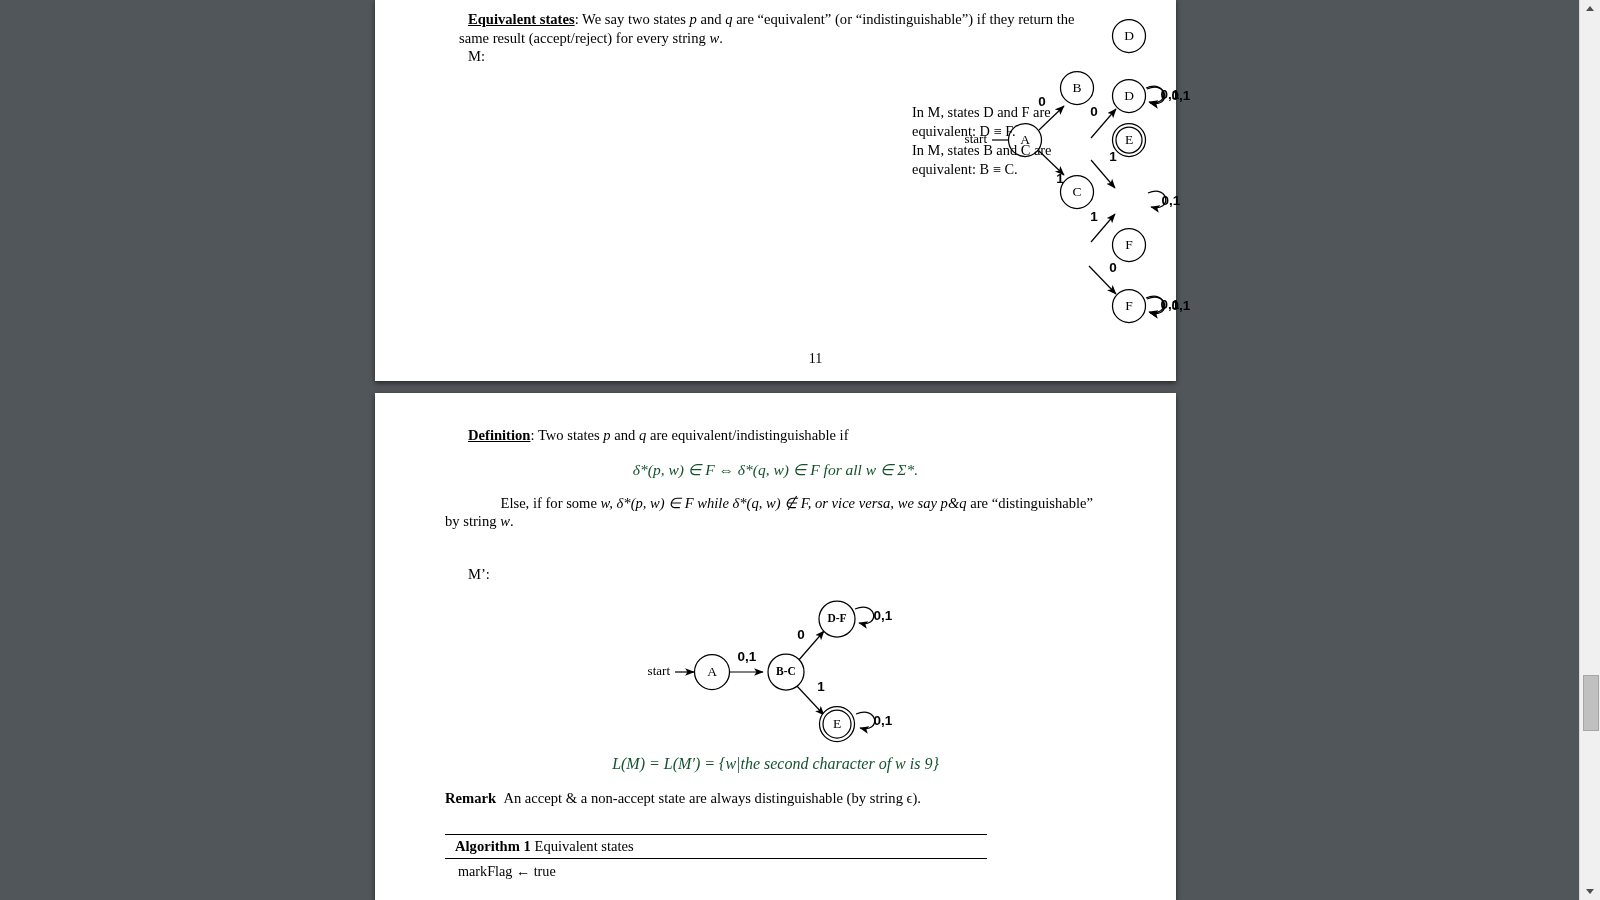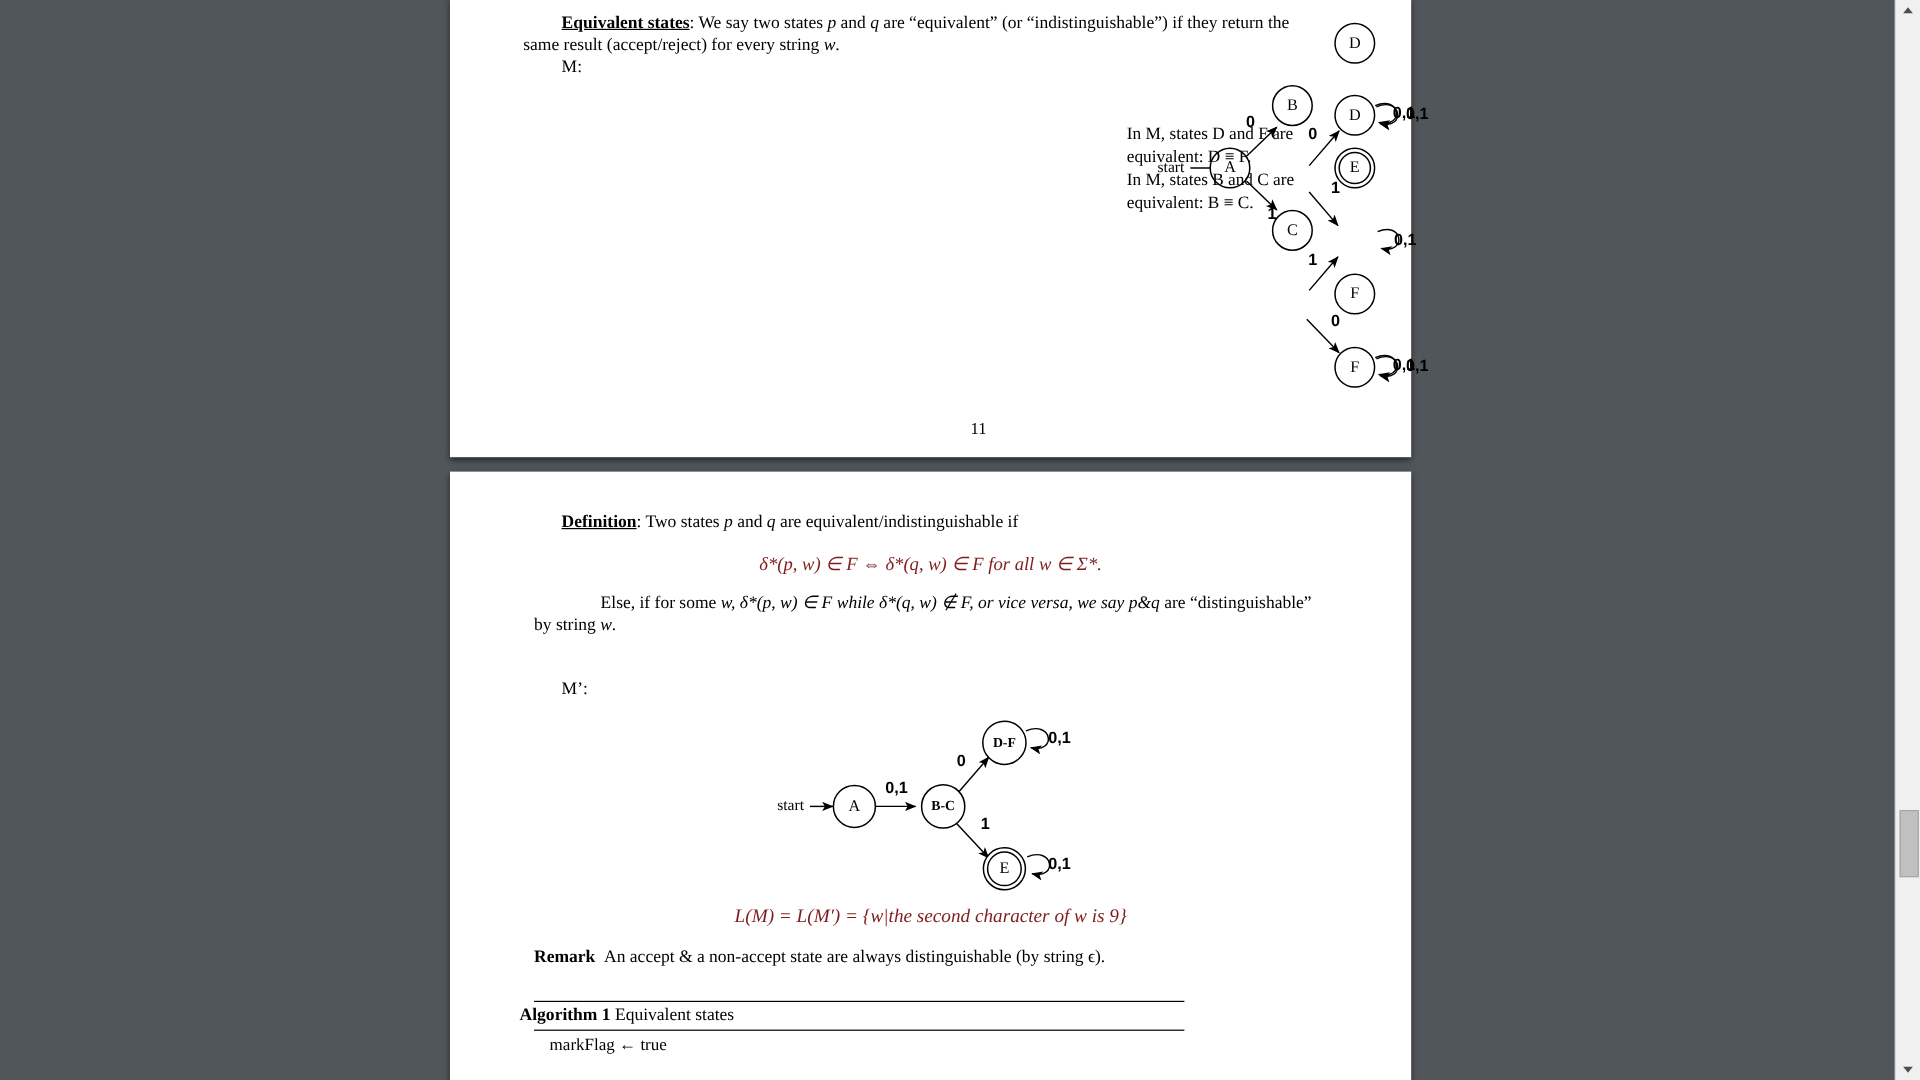--- a/index.html
+++ b/index.html
@@ -66,21 +66,21 @@
     line-height: 1.33;
     color: #000;
   }
 
   .centered-eq {
     position: absolute;
     width: 801px;
     left: 0;
     text-align: center;
     font-size: 15.5px;
-    color: #7f1d1d;
+    color: #14532d;
   }
 
   
   .diagram { position: absolute; }
   .diagram svg { display: block; overflow: visible; }
 
   .nodelabel {
     font-family: "Liberation Serif", serif;
     font-size: 13.5px;
     fill: #000;
@@ -154,21 +154,21 @@
 <body>
 
 <div id="viewer">
 
   <div class="page" id="page-11">
 
     <div class="body-text para" style="left:93px; top:12px; width:620px;">
       <span class="underline-head">Equivalent states</span><span>: We say two states </span><span class="math">p</span><span> and </span><span class="math">q</span><span> are “equivalent” (or “indistinguishable”) if they return the</span>
     </div>
 
-    <div class="body-text" style="left:61px; top:31px;">
+    <div class="body-text" style="left:84px; top:31px;">
       <span>same result (accept/reject) for every string </span><span class="math">w</span><span>.</span>
     </div>
 
     <div class="body-text" style="left:93px; top:49px;">M:</div>
 
     <div class="diagram" style="left:0px; top:62px;">
       <svg width="801" height="280" viewBox="0 0 801 280">
         <defs>
           <marker id="ah" markerWidth="9" markerHeight="9" refX="7.4" refY="3.2" orient="auto" markerUnits="strokeWidth">
             <path d="M0,0 L8,3.2 L0,6.4 L1.9,3.2 z" fill="#000"></path>
@@ -247,21 +247,21 @@
             <path d="M0,0 L8,3.2 L0,6.4 L1.9,3.2 z" fill="#000"></path>
           </marker>
         </defs>
         <path class="ed" d="M771,54 C792,45 796,73 774,68" marker-end="url(#ah3)"></path>
         <text class="edgelabel" x="795" y="61" text-anchor="start">0,1</text>
         <circle class="circ" cx="754" cy="62" r="16.5"></circle>
         <text class="nodelabel" x="754" y="62.5">F</text>
       </svg>
     </div>
 
-    <div class="side-note" style="left:537px; top:105px; width:200px;margin-left:27px;">
+    <div class="side-note" style="left:537px; top:105px; width:200px;">
       <div>In  M,  states  D  and  F  are</div>
       <div>equivalent: D ≡ F.</div>
       <div>In  M,  states  B  and  C  are</div>
       <div>equivalent: B ≡ C.</div>
     </div>
 
     <div class="pageno" style="top:353px;padding-left:40px;">11</div>
   </div>
 
   <div class="page" id="page-12">
@@ -324,21 +324,21 @@
       </svg>
     </div>
 
     <div class="centered-eq math" style="top:362px; font-size:16px;">L(M) = L(M′) = {w|the second character of w is 9}</div>
 
     <div class="body-text" style="left:70px; top:396px;">
       <span class="bf">Remark</span>&nbsp;&nbsp;<span>An accept &amp; a non-accept state are always distinguishable (by string ϵ).</span>
     </div>
 
     <div class="algo-rule" style="left:70px; top:441px; width:542px;"></div>
-    <div class="body-text" style="left:58px; top:444px;">
+    <div class="body-text" style="left:80px; top:444px;">
       <span class="bf">Algorithm 1</span><span> Equivalent states</span>
     </div>
     <div class="algo-rule thin" style="left:70px; top:465px; width:542px;"></div>
     <div class="body-text" style="left:83px; top:469px; font-size:14.2px;">
       <span class="math mathup">markFlag ← true</span>
     </div>
   </div>
 
 </div>
 

